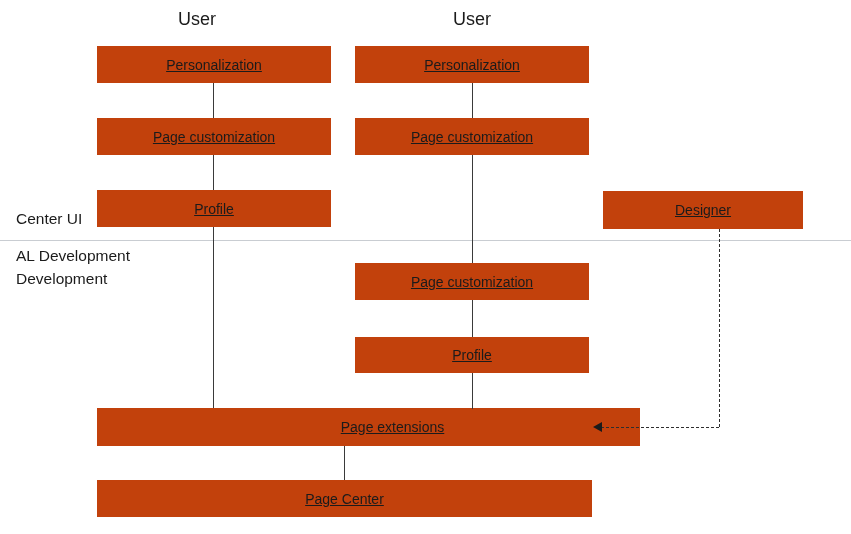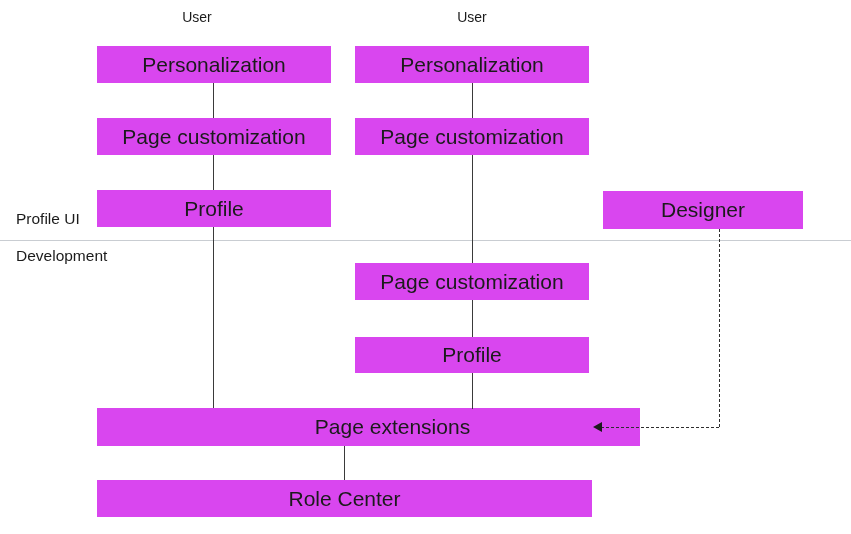--- a/index.html
+++ b/index.html
@@ -11,31 +11,32 @@
   #canvas {
     position: relative;
     width: 851px;
     height: 534px;
     background: #ffffff;
     overflow: hidden;
     color: #1b1b1b;
   }
   .node {
     position: absolute;
-    background: #d946ef;
+    background: #c2410c;
     display: flex;
     align-items: center;
     justify-content: center;
-    font-size: 21px;
+    font-size: 14px;
     color: #1b1b1b;
     white-space: nowrap;
+    text-decoration: underline;
   }
   .toplabel {
     position: absolute;
-    font-size: 14px;
+    font-size: 18px;
     color: #1b1b1b;
     text-align: center;
     white-space: nowrap;
   }
   .lanelabel {
     position: absolute;
     font-size: 15.5px;
     color: #1b1b1b;
     line-height: 23px;
     white-space: nowrap;
@@ -103,40 +104,41 @@
   .d-arrow { left: 593px; top: 422px; }
 </style>
 </head>
 <body>
 
 <div id="canvas">
 
   <div class="toplabel t-user-l">User</div>
   <div class="toplabel t-user-r">User</div>
 
-  <div class="lanelabel t-client">Profile UI</div>
+  <div class="lanelabel t-client">Center UI</div>
   <div class="lanelabel t-aldev">
+    <div>AL Development</div>
     <div>Development</div>
   </div>
 
   <div class="divider div-line"></div>
 
   <div class="node n-pers-l">Personalization</div>
   <div class="node n-pcus-l">Page customization</div>
   <div class="node n-prof-l">Profile</div>
 
   <div class="node n-pers-r">Personalization</div>
   <div class="node n-pcus-rt">Page customization</div>
   <div class="node n-designer">Designer</div>
 
   <div class="node n-pcus-rb">Page customization</div>
   <div class="node n-prof-rb">Profile</div>
 
   <div class="node n-pageext">Page extensions</div>
-  <div class="node n-rolectr">Role Center</div>
+  <div class="node n-rolectr">Page Center</div>
 
   <div class="connector-v c1a"></div>
   <div class="connector-v c1b"></div>
   <div class="connector-v c1c"></div>
   <div class="connector-v c2a"></div>
   <div class="connector-v c2b"></div>
   <div class="connector-v c2c"></div>
   <div class="connector-v c2d"></div>
   <div class="connector-v c3"></div>
 

